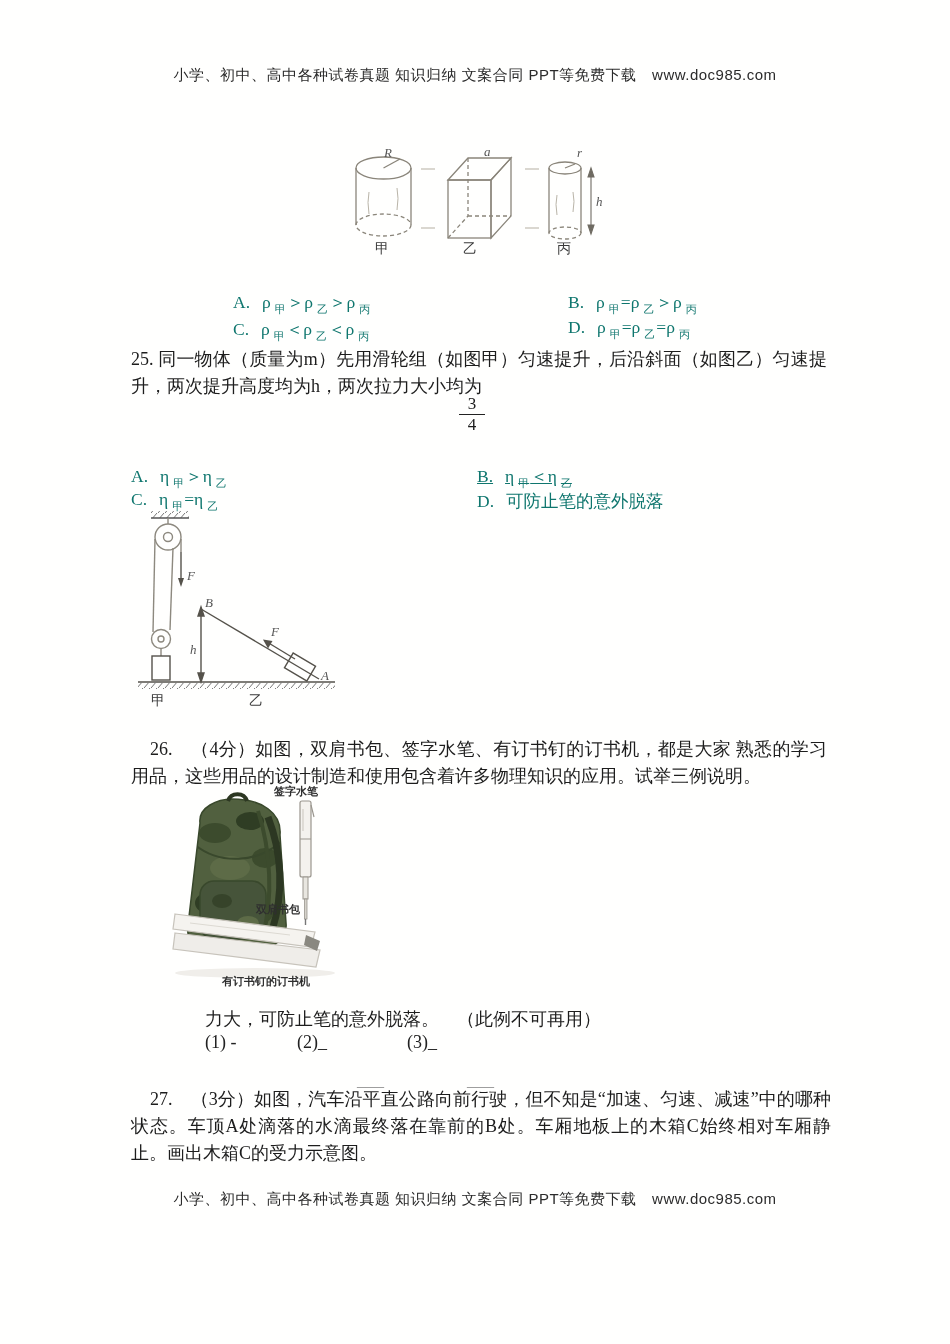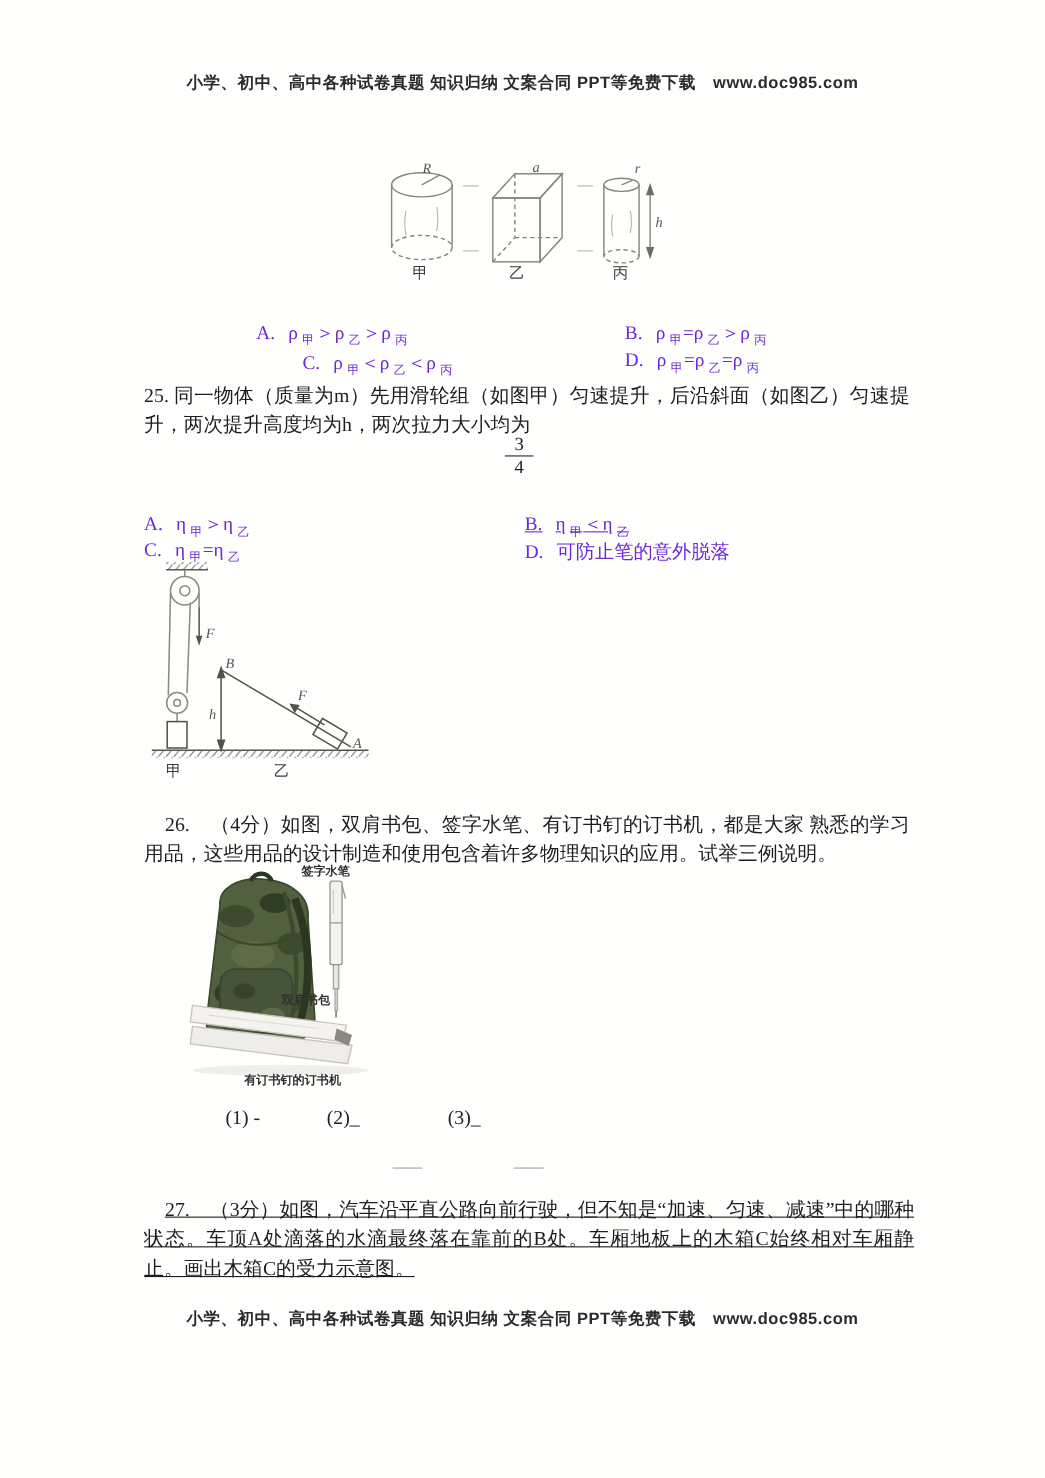--- a/index.html
+++ b/index.html
@@ -4,28 +4,27 @@
 <style>
   html,body { margin:0; padding:0; background:#ffffff; }
   .page {
     position:relative; width:950px; height:1344px; background:#fffffe;
     font-family:"Liberation Serif", serif; color:#222; overflow:hidden;
   }
   .center-line {
     position:absolute; left:0; width:100%; text-align:center;
     font-size:15px; color:#2b2b2b; letter-spacing:.5px;
     font-family:"Liberation Sans", sans-serif;
-    font-weight:bold;
   }
   .para {
     position:absolute; font-size:18px; line-height:27px;
     text-align:justify; color:#1d1d1d;
   }
   .indent { text-indent:19px; }
-  .opt { position:absolute; font-size:17.5px; white-space:nowrap; color:#6d28d9; }
+  .opt { position:absolute; font-size:17.5px; white-space:nowrap; color:#0f766e; }
   .opt .k { margin-right:12px; }
   .opt sub { font-size:11px; margin-left:4px; margin-right:1px; }
   .frac { position:absolute; width:26px; text-align:center; font-size:17px; line-height:20px; color:#1d1d1d; }
   .frac .den { border-top:1.5px solid #222; }
   .exline { font-size:18px; line-height:26px; color:#1d1d1d; white-space:nowrap; }
   .blankrow { position:relative; height:26px; font-size:18px; }
   .blankrow span { position:absolute; top:0; }
   .gline { color:#9a9a9a;margin-top:38px; }
   svg text { font-family:"Liberation Serif", serif; }
   .dimlbl { font-style:italic; font-size:13px; fill:#555; }
@@ -83,21 +82,21 @@
     <text x="130" y="113" class="cjklbl">乙</text>
     <text x="224" y="113" class="cjklbl">丙</text>
   </svg>
 
   <div class="opt" style="left:233px; top:290px;">
     <span class="k">A.</span><span>ρ</span><sub>甲</sub><span>＞ρ</span><sub>乙</sub><span>＞ρ</span><sub>丙</sub>
   </div>
   <div class="opt" style="left:568px; top:290px;">
     <span class="k">B.</span><span>ρ</span><sub>甲</sub><span>=ρ</span><sub>乙</sub><span>＞ρ</span><sub>丙</sub>
   </div>
-  <div class="opt" style="left:233px; top:317px;margin-left:42px;">
+  <div class="opt" style="left:233px; top:317px;">
     <span class="k">C.</span><span>ρ</span><sub>甲</sub><span>＜ρ</span><sub>乙</sub><span>＜ρ</span><sub>丙</sub>
   </div>
   <div class="opt" style="left:568px; top:317px;">
     <span class="k">D.</span><span>ρ</span><sub>甲</sub><span>=ρ</span><sub>乙</sub><span>=ρ</span><sub>丙</sub>
   </div>
 
   <div class="para" style="left:131px; top:346px; width:696px;">25. 同一物体（质量为m）先用滑轮组（如图甲）匀速提升，后沿斜面（如图乙）匀速提升，两次提升高度均为h，两次拉力大小均为</div>
   <div class="frac" style="left:459px; top:394px;">
     <div class="num">3</div>
     <div class="den">4</div>
@@ -218,26 +217,27 @@
       <polygon points="136,152 150,158 147,168 134,162" fill="#8a8880"></polygon>
       <line x1="20" y1="140" x2="120" y2="152" stroke="#dcd9d2" stroke-width="1"></line>
     </g>
 
     <text x="104" y="12" class="photolbl">签字水笔</text>
     <text x="86" y="130" class="photolbl">双肩书包</text>
     <text x="52" y="202" class="photolbl">有订书钉的订书机</text>
   </svg>
 
   <div style="position:absolute; left:205px; top:1006px; width:560px;">
+    <div class="exline">力大，可防止笔的意外脱落。　（此例不可再用）</div>
     <div class="blankrow">
       <span style="left:0;">(1) -</span>
       <span style="left:92px;">(2)_</span>
       <span style="left:152px;" class="gline">___</span>
       <span style="left:202px;">(3)_</span>
       <span style="left:262px;" class="gline">___</span>
     </div>
   </div>
 
-  <div class="para indent" style="left:131px; top:1086px; width:700px;text-decoration:underline;">27.　（3分）如图，汽车沿平直公路向前行驶，但不知是“加速、匀速、减速”中的哪种状态。车顶A处滴落的水滴最终落在靠前的B处。车厢地板上的木箱C始终相对车厢静止。画出木箱C的受力示意图。</div>
+  <div class="para indent" style="left:131px; top:1086px; width:700px;">27.　（3分）如图，汽车沿平直公路向前行驶，但不知是“加速、匀速、减速”中的哪种状态。车顶A处滴落的水滴最终落在靠前的B处。车厢地板上的木箱C始终相对车厢静止。画出木箱C的受力示意图。</div>
 
   <div class="center-line" style="top:1190px;">小学、初中、高中各种试卷真题 知识归纳 文案合同 PPT等免费下载　www.doc985.com</div>
 
 </div>
 
 </body></html>

